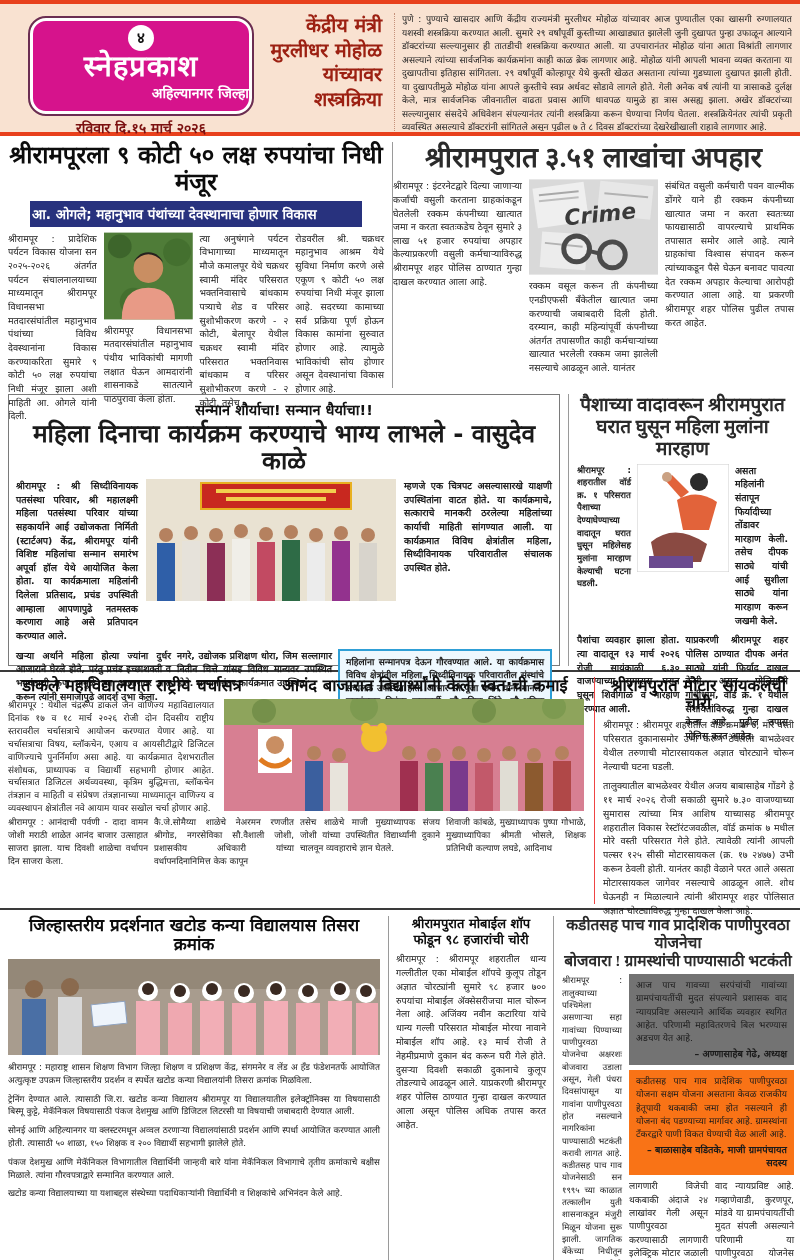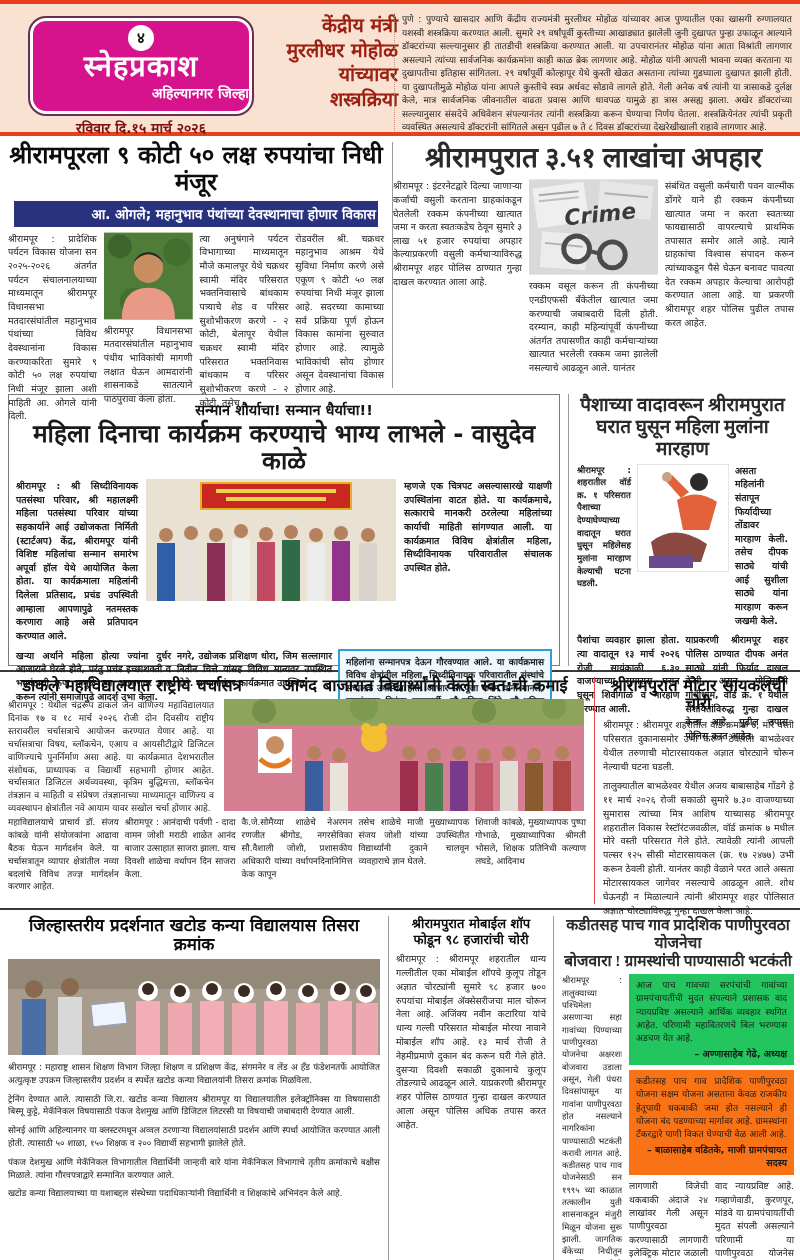--- a/index.html
+++ b/index.html
@@ -9,38 +9,38 @@
   
   .masthead { position:relative; height:136px; background:#f9e2d1; border-top:4px solid #e8401c; border-bottom:4px solid #e8401c; }
   .logo-box { position:absolute; left:30px; top:14px; width:222px; height:96px; background:#d6138c;
               border:3px solid #fff; outline:2px solid #6b2d52; border-radius:16px; text-align:center; color:#fff; }
   .num-circle { width:26px; height:26px; border-radius:50%; background:#fff; color:#111; font-weight:bold;
                 font-size:15px; line-height:26px; margin:4px auto 0; }
   .logo-title { font-size:29px; font-weight:bold; line-height:1.05; letter-spacing:1px; }
   .logo-sub { font-size:14px; font-weight:bold; margin-top:2px;text-align:right; }
   .date-line { position:absolute; left:34px; top:114px; width:214px; text-align:center; font-size:14px;
                font-weight:bold; color:#7c1110; }
-  .mast-headline { position:absolute; left:264px; top:10px; width:134px; text-align:right; font-size:19.5px;
+  .mast-headline { position:absolute; left:248px; top:10px; width:134px; text-align:right; font-size:19.5px;
                    line-height:1.26; font-weight:bold; color:#9c2012; }
   .lead-text { position:absolute; left:394px; top:9px; width:398px; height:118px; overflow:hidden; font-size:9px;
                line-height:1.5; text-align:justify; color:#222; border-left:1px dotted #c4907a; padding-left:7px; }
 
   
   .headline-black { font-weight:bold; color:#0c0c0c; line-height:1.12; text-align:center; }
   .headline-serif { font-family:"Liberation Serif","DejaVu Serif",serif; font-weight:600; color:#2a2a2a;
                     text-align:center; line-height:1.15; }
   .cols { display:flex; gap:7px; margin-top:5px; }
   .col { flex:1; font-size:9.3px; line-height:1.47; text-align:justify; color:#1b1b1b; }
   .photo { display:block; width:100%; }
 
   
   .row1 { display:flex; gap:8px; padding:6px 6px 0 8px; height:252px; }
   .art-nidhi { flex:0 0 376px; }
   .art-nidhi .headline-black { font-size:24px; }
-  .subhead-bar { margin:5px 6px 0; background:#28327e; color:#fff; text-align:right; font-size:13.5px;
+  .subhead-bar { margin:5px 22px 0; background:#28327e; color:#fff; text-align:left; font-size:13.5px;
                  font-weight:bold; padding:4px 2px; }
   .art-apahar { flex:1; border-left:1px solid #9a9a9a; padding-left:0; }
   .art-apahar .headline-serif { font-size:28px; }
 
   
   .row2 { display:flex; gap:8px; padding:6px 12px 0 8px; height:278px; }
   .feature-box { flex:0 0 552px; border:1px solid #7a7a7a; padding:4px 7px 6px; }
   .kicker { text-align:center; font-size:14.5px; font-weight:bold; color:#111; }
   .feature-headline { text-align:center; font-size:24.5px; font-weight:bold; line-height:1.1; margin:2px 0 4px; }
   .frow { display:flex; gap:6px;font-weight:bold; }
@@ -76,21 +76,21 @@
   .khatod-strip .col { font-size:8.7px; }
   .art-mobile { flex:0 0 166px; border-left:1px solid #9a9a9a; border-right:1px solid #9a9a9a; padding:0 7px; }
   .art-mobile .headline-black { font-size:13px; line-height:1.2; margin-bottom:5px; }
   .art-mobile .body { font-size:9.2px; line-height:1.5; text-align:justify; }
   .art-pani { flex:1; }
   .art-pani .headline-serif { font-size:15.5px; font-weight:bold; }
   .pani-main { display:flex; gap:7px; margin-top:5px; }
   .pani-colA { flex:0 0 60px; font-size:8.5px; line-height:1.45; text-align:justify; }
   .pani-right { flex:1; }
   .quote { padding:5px 7px; font-size:9px; line-height:1.45; text-align:justify; margin-bottom:5px; }
-  .q1 { background:#22c55e; }
+  .q1 { background:#737373; }
   .q2 { background:#f97316; }
   .qby { display:block; text-align:right; font-weight:bold; font-size:9.5px; margin-top:2px; }
   .pani-cols { display:flex; gap:7px; margin-top:2px; }
   .pani-cols .col { font-size:9.1px; }
 </style>
 </head>
 <body>
 
 <div class="page">
 
@@ -262,21 +262,20 @@
             <rect x="201" y="64" width="18" height="48" fill="#4a8050"></rect>
             <rect x="226" y="62" width="18" height="50" fill="#7a3a8c"></rect>
             <rect x="251" y="64" width="18" height="48" fill="#c2596a"></rect>
             <rect x="276" y="62" width="18" height="50" fill="#e0ddd4"></rect>
             <rect x="301" y="64" width="18" height="48" fill="#8c5a2f"></rect>
             <rect x="329" y="62" width="18" height="50" fill="#b04848"></rect>
           </svg>
         </div>
       </div>
       <div class="r3-strip">
-        <p class="col">महाविद्यालयाचे प्राचार्य डॉ. संजय कांबळे यांनी संयोजकांना आढावा बैठक घेऊन मार्गदर्शन केले. या चर्चासत्रातून व्यापार क्षेत्रांतील नव्या बदलांचे विविध तज्ज्ञ मार्गदर्शन करणार आहेत.</p>
         <p class="col">श्रीरामपूर : आनंदाची पर्वणी - दादा वामन जोशी मराठी शाळेत आनंद बाजार उत्साहात साजरा झाला. याच दिवशी शाळेचा वर्धापन दिन साजरा केला.</p>
         <p class="col">कै.जे.सोमैय्या शाळेचे नेअरमन रणजीत श्रीगोड, नगरसेविका सौ.वैशाली जोशी, प्रशासकीय अधिकारी यांच्या वर्धापनदिनानिमित्त केक कापून</p>
         <p class="col">तसेच शाळेचे माजी मुख्याध्यापक संजय जोशी यांच्या उपस्थितीत विद्यार्थ्यांनी दुकाने चालवून व्यवहाराचे ज्ञान घेतले.</p>
         <p class="col">शिवाजी कांबळे, मुख्याध्यापक पुष्पा गोभाळे, मुख्याध्यापिका श्रीमती भोसले, शिक्षक प्रतिनिधी कल्याण लघडे, आदिनाथ</p>
       </div>
     </div>
 
     <div class="art-motar">
       <div class="headline-black">श्रीरामपुरात मोटार सायकलची चोरी</div>
       <p>श्रीरामपूर : श्रीरामपूर शहरातील वॉर्ड क्रमांक ७, मोरे वस्ती परिसरात दुकानासमोर उभी करून ठेवलेली बाभळेश्वर येथील तरुणाची मोटारसायकल अज्ञात चोरट्याने चोरून नेल्याची घटना घडली.</p>

